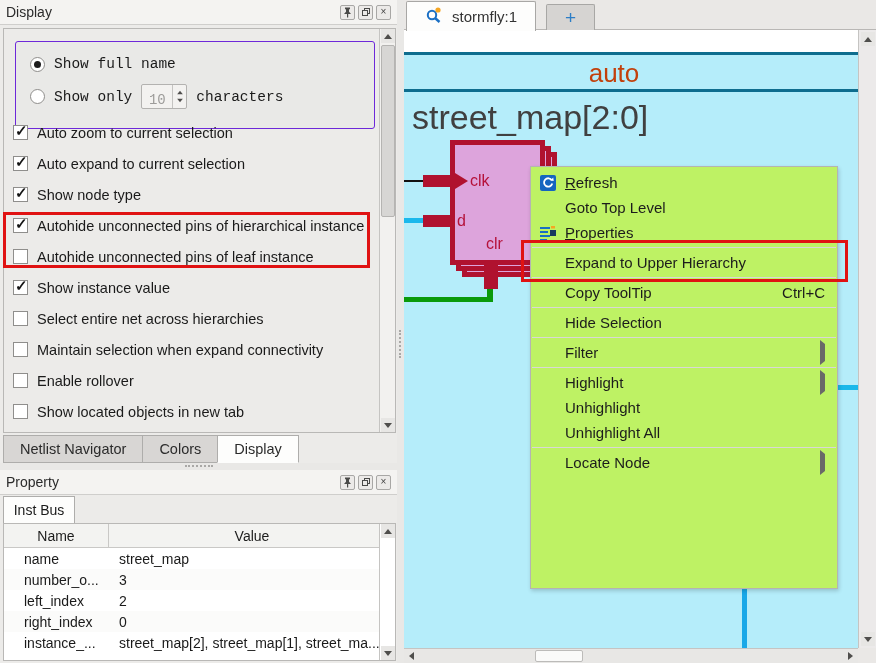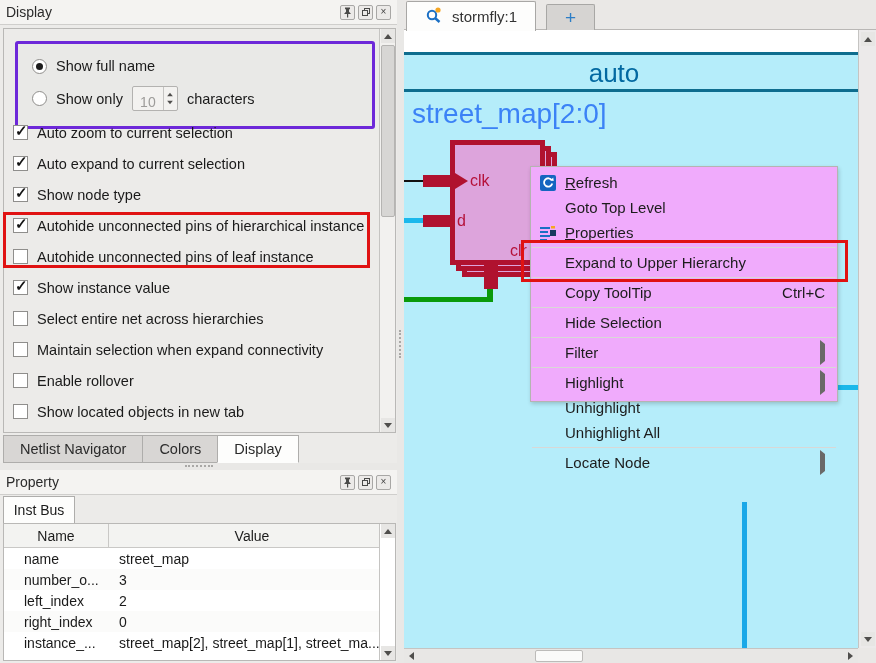--- a/index.html
+++ b/index.html
@@ -19,21 +19,21 @@
   .tri-down { width:0; height:0; border-left:4px solid transparent; border-right:4px solid transparent; border-top:5px solid #4f4e4c; }
   .tri-left { width:0; height:0; border-top:4px solid transparent; border-bottom:4px solid transparent; border-right:5px solid #4f4e4c; }
   .tri-right { width:0; height:0; border-top:4px solid transparent; border-bottom:4px solid transparent; border-left:5px solid #4f4e4c; }
 
   
   .left-col { position:absolute; left:0; top:0; width:397px; height:663px; background:#ecebe9; }
   .disp-frame { position:absolute; left:3px; top:28px; width:393px; height:405px; border:1px solid #b9b8b6; background:#ecebe9; }
   .disp-scroll { position:absolute; right:0; top:0; width:16px; height:100%; background:#f2f1ef; border-left:1px solid #c5c4c2; display:flex; flex-direction:column; align-items:center; }
   .scroll-arrow { width:14px; height:14px; display:flex; align-items:center; justify-content:center; background:#e7e6e4; }
   .disp-thumb { width:14px; height:172px; margin-top:2px; background:#d7d6d4; border:1px solid #b5b4b2; border-radius:2px; }
-  .groupbox { position:absolute; left:11px; top:12px; width:360px; height:88px; background:#e9e9e7; border:3px solid #6d28d9; border-radius:3px; }
+  .groupbox { position:absolute; left:11px; top:12px; width:360px; height:88px; background:#e9e9e7; border:1px solid #6d28d9; border-radius:3px;font-family:Liberation Mono, monospace; }
   .radio-row { position:absolute; display:flex; align-items:center; gap:9px; }
   .spinbox { width:46px; height:25px; background:#f3f2f0; border:1px solid #b3b2b0; border-radius:2px; display:flex; align-items:flex-end; }
   .spin-value { flex:1; text-align:center; color:#9d9c9a; font-size:14px; }
   .spin-btns { width:14px; height:100%; border-left:1px solid #c5c4c2; display:flex; flex-direction:column; align-items:center; justify-content:center; gap:3px; }
   .spin-btns .tri-up, .spin-btns .tri-down { transform:scale(0.7); }
   .opt-list { position:absolute; left:9px; top:96px; width:360px; }
   .opt-row { display:flex; align-items:center; gap:9px; height:15px; margin-bottom:16px; }
   .opt-label { font-size:14.5px; white-space:nowrap; }
   .annot-box { position:absolute; border:3px solid #e01212; z-index:30; pointer-events:none; }
 
@@ -63,28 +63,28 @@
   
   .right-pane { position:absolute; left:404px; top:0; width:472px; height:663px; background:#eae8e6; }
   .view-tabs { position:absolute; left:0; top:0; width:472px; height:30px; background:#eae8e6; border-bottom:1px solid #b9b7b5; }
   .view-tab { position:absolute; display:flex; align-items:center; gap:9px; padding:5px 18px; font-size:15px; color:#333; }
   .view-tab.on { left:2px; top:1px; height:30px; background:#fdfdfc; border:1px solid #a8a7a5; border-bottom:none; border-radius:2px 2px 0 0; z-index:2; }
   .view-tab.plus { left:142px; top:4px; height:27px; background:#d6d4d2; border:1px solid #a8a7a5; border-bottom:none; border-radius:2px 2px 0 0; color:#2d7ec6; font-size:19px; }
 
   .canvas { position:absolute; left:0; top:30px; width:454px; height:618px; background:#fff; overflow:hidden; }
   .cyan-bg { position:absolute; left:0; top:22px; width:454px; height:596px; background:#b5edfa; }
   .teal-line { position:absolute; left:0; width:454px; height:3px; background:#0e6d8e; }
-  .frame-title { position:absolute; left:0; top:28px; width:420px; text-align:center; font-size:26px; color:#0369a1; }
-  .bus-label { position:absolute; left:8px; top:68px; font-size:28px; color:#3b82f6; }
+  .frame-title { position:absolute; left:0; top:28px; width:420px; text-align:center; font-size:26px; color:#c2410c; }
+  .bus-label { position:absolute; left:8px; top:68px; font-size:34px; color:#404040; }
   .inst-block { position:absolute; width:95px; height:125px; background:#dda4dc; border:5px solid #b0122f; }
   .pin-label { position:absolute; font-size:16px; color:#b5123a; }
   .wire { position:absolute; }
 
   
-  .ctx-menu { position:absolute; left:530px; top:166px; width:308px; height:236px; background:#f0abfc; border:1px solid #b5b4b2; box-shadow:1px 2px 4px rgba(0,0,0,0.18); z-index:10; padding-top:3px; }
+  .ctx-menu { position:absolute; left:530px; top:166px; width:308px; height:423px; background:#bef264; border:1px solid #b5b4b2; box-shadow:1px 2px 4px rgba(0,0,0,0.18); z-index:10; padding-top:3px; }
   .menu-item { height:25px; display:flex; align-items:center; font-size:15px; color:#1c1c1c; padding-right:12px; }
   .menu-item.on { background:#2d7ec6; color:#fff; }
   .mi-icon { flex:0 0 34px; display:flex; align-items:center; justify-content:center; }
   .mi-label { white-space:nowrap; }
   .mi-label .mn { text-decoration:underline; }
   .mi-shortcut { margin-left:auto; color:#1c1c1c; }
   .mi-arrow { margin-left:auto; }
   .menu-sep { height:1px; background:#d9d8d6; margin:2px 1px; }
 
   
@@ -306,21 +306,21 @@
 
       <div class="inst-block" style="left:58px; top:122px;"></div>
       <div class="inst-block" style="left:52px; top:116px;"></div>
       <div class="inst-block" style="left:46px; top:110px;"></div>
 
       <div class="wire" style="left:19px; top:145px; width:27px; height:12px; background:#b0122f;"></div>
       <div style="position:absolute; left:51px; top:143px; width:0; height:0; border-left:13px solid #b0122f; border-top:8px solid transparent; border-bottom:8px solid transparent;"></div>
       <div class="pin-label" style="left:66px; top:142px;">clk</div>
       <div class="wire" style="left:19px; top:185px; width:27px; height:12px; background:#b0122f;"></div>
       <div class="pin-label" style="left:53px; top:182px;">d</div>
-      <div class="pin-label" style="left:82px; top:212px;margin-left:24px;">clr</div>
+      <div class="pin-label" style="left:82px; top:205px;">clr</div>
       <div class="wire" style="left:80px; top:233px; width:14px; height:26px; background:#b0122f;"></div>
     </div>
 
     <div class="v-scroll">
       <span class="scroll-arrow">
           <span class="tri-up"></span>
         </span>
       <span class="scroll-arrow">
           <span class="tri-down"></span>
         </span>

